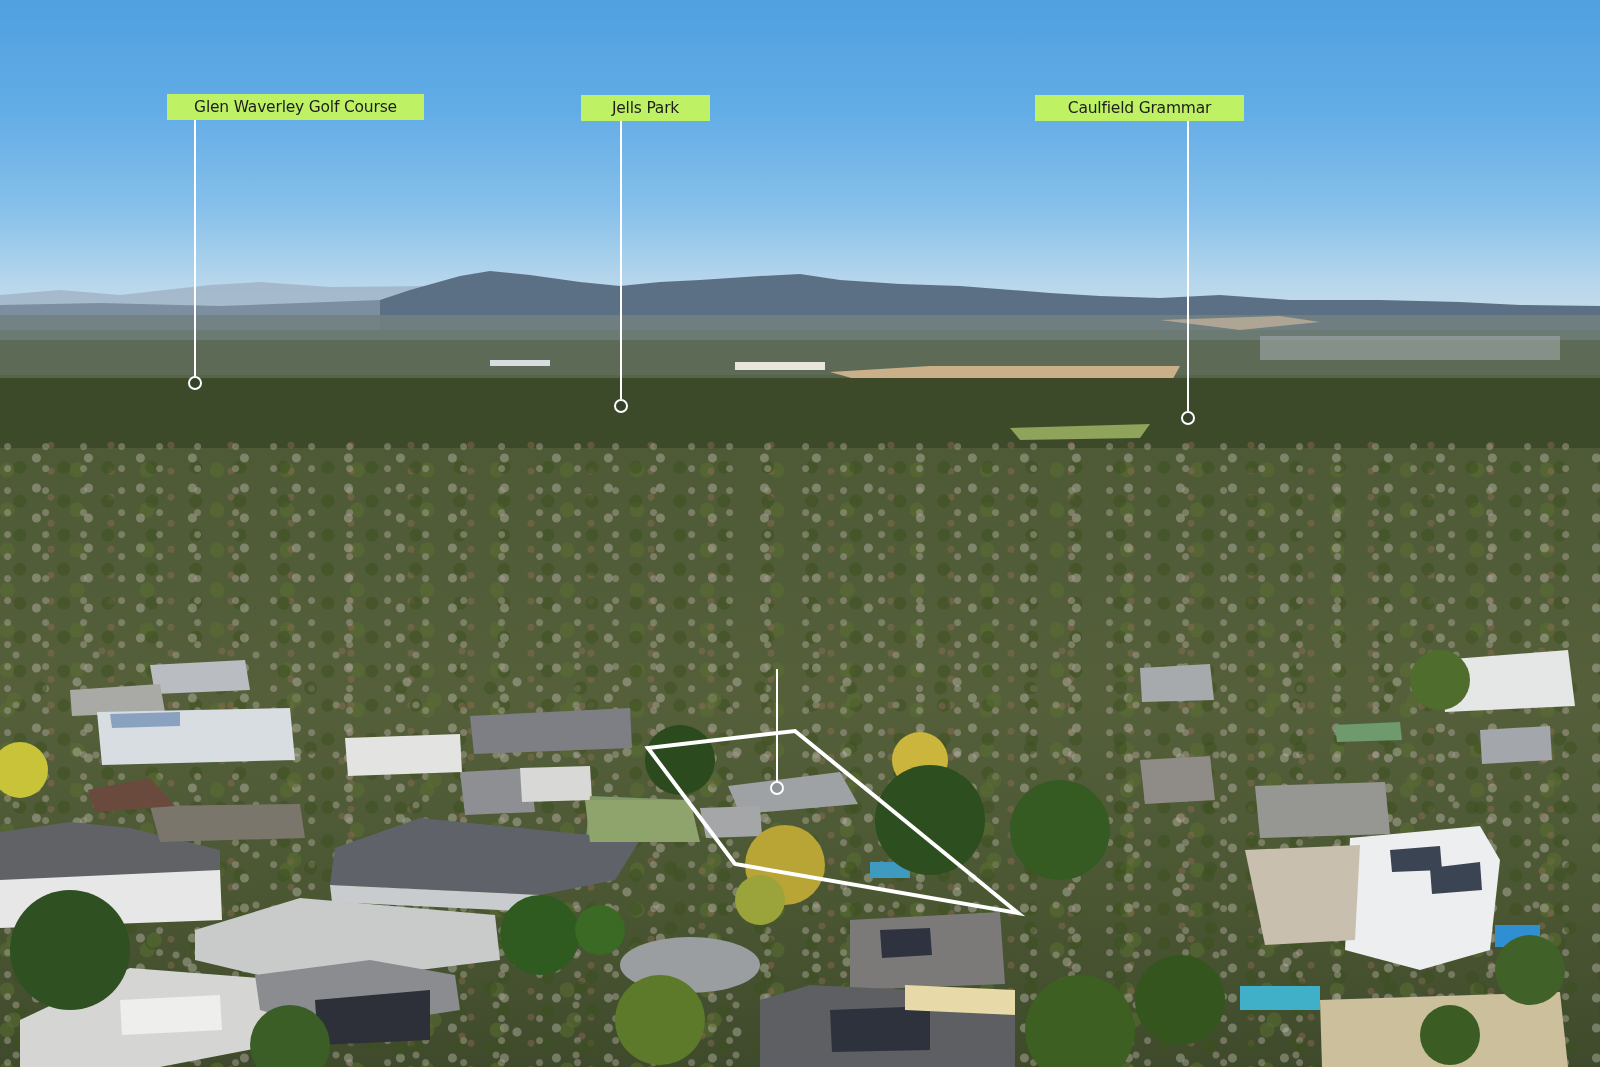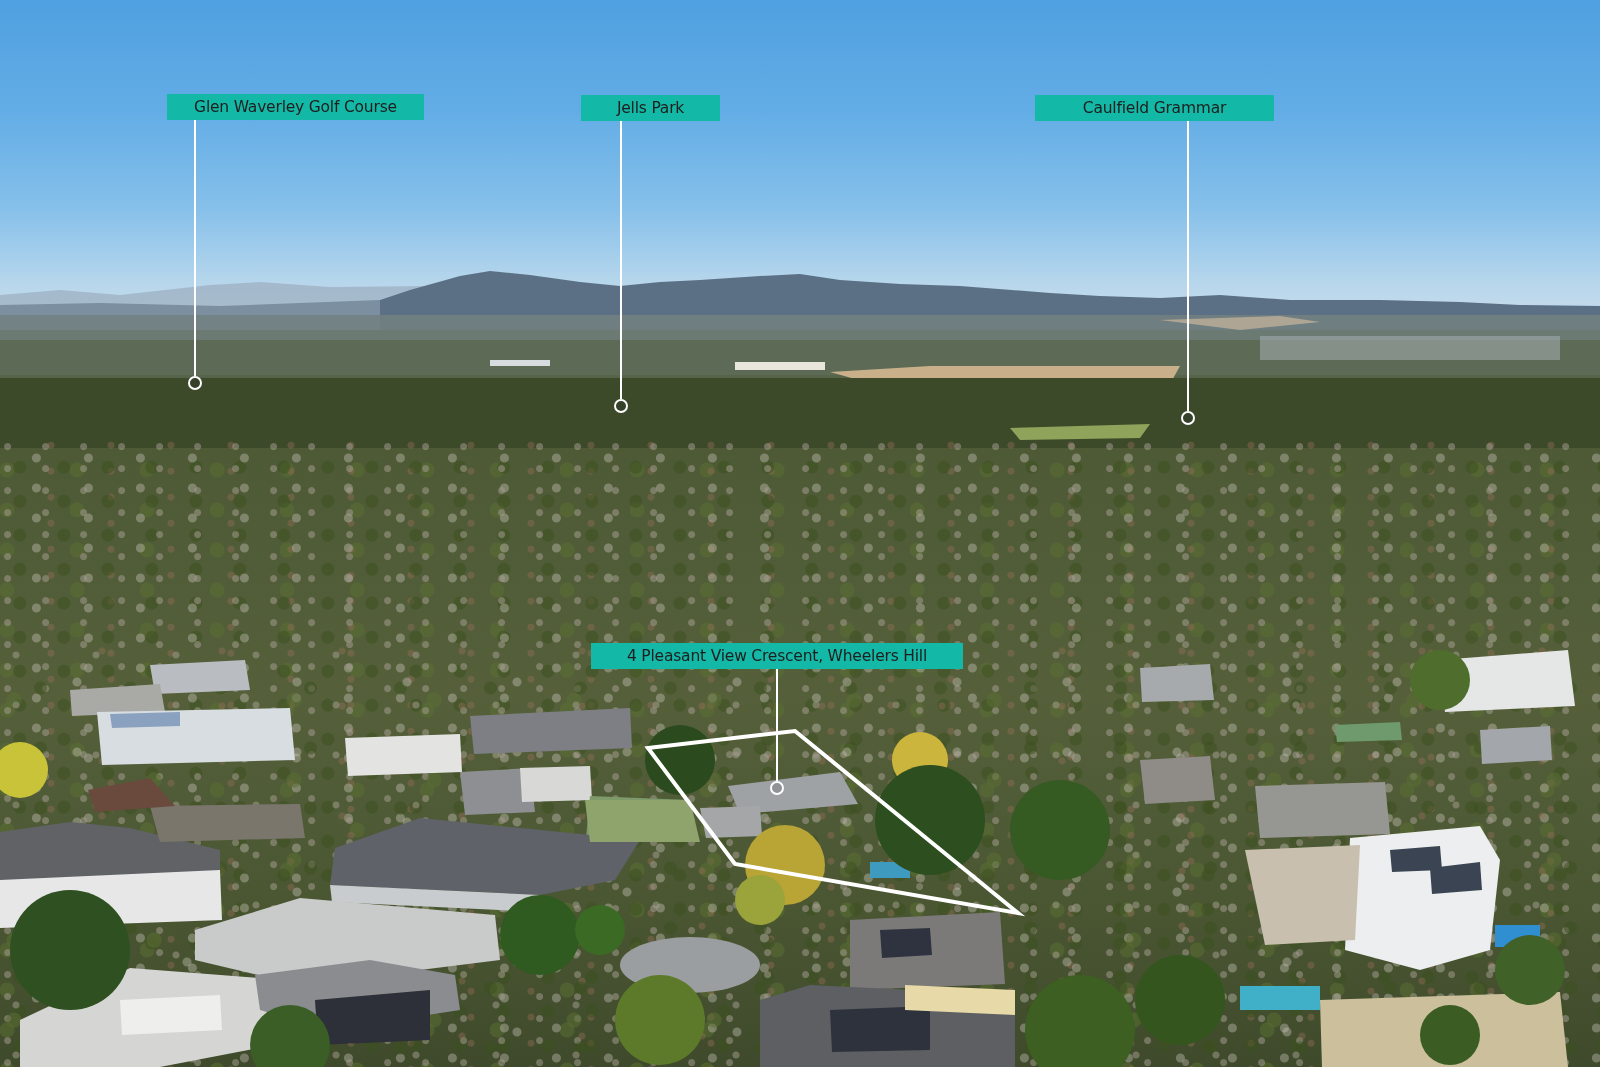--- a/index.html
+++ b/index.html
@@ -26,21 +26,21 @@
     background-size: 38px 22px, 52px 30px, 44px 34px, 60px 26px, 70px 40px;
     opacity: 0.9;
   }
   .suburb-texture.near {
     top: 640px; height: 427px;
     background-size: 80px 50px, 110px 70px, 90px 60px, 120px 55px, 140px 80px;
   }
 
   
   .callout-label {
-    position: absolute; background: #14b8a6; color: #1e1e1e;
+    position: absolute; background: #bef264; color: #1e1e1e;
     font-family: "DejaVu Sans", sans-serif; font-size: 15.5px; line-height: 26px;
     height: 26px; padding: 0; text-align: center; white-space: nowrap;
     letter-spacing: -0.2px;
   }
   .leader-line { position: absolute; width: 2px; background: #ffffff; }
   .marker {
     position: absolute; width: 14px; height: 14px; border: 2px solid #ffffff;
     border-radius: 50%; box-sizing: border-box; background: rgba(40,50,40,0.35);
   }
   .watermark {
@@ -157,32 +157,29 @@
   <svg class="layer" viewBox="0 0 1600 1067" preserveAspectRatio="none">
     <polygon points="648,748 795,731 1018,913 735,864" fill="none" stroke="#ffffff" stroke-width="4" stroke-linejoin="miter"></polygon>
   </svg>
 
   <div class="callout-label" style="left:167px;top:94px;width:257px;">
     <span>Glen Waverley Golf Course</span>
   </div>
   <div class="leader-line" style="left:194px;top:120px;height:256px;"></div>
   <div class="marker" style="left:188px;top:376px;"></div>
 
-  <div class="callout-label" style="left:581px;top:95px;width:139px;">
+  <div class="callout-label" style="left:581px;top:95px;width:129px;">
     <span>Jells Park</span>
   </div>
   <div class="leader-line" style="left:620px;top:121px;height:278px;"></div>
   <div class="marker" style="left:614px;top:399px;"></div>
 
-  <div class="callout-label" style="left:1035px;top:95px;width:239px;">
+  <div class="callout-label" style="left:1035px;top:95px;width:209px;">
     <span>Caulfield Grammar</span>
   </div>
   <div class="leader-line" style="left:1187px;top:121px;height:290px;"></div>
   <div class="marker" style="left:1181px;top:411px;"></div>
 
-  <div class="callout-label" style="left:591px;top:643px;width:372px;">
-    <span>4 Pleasant View Crescent, Wheelers Hill</span>
-  </div>
   <div class="leader-line" style="left:776px;top:669px;height:112px;"></div>
   <div class="marker" style="left:770px;top:781px;background:rgba(120,125,128,0.4);"></div>
 
 
 </div>
 
 </body></html>

